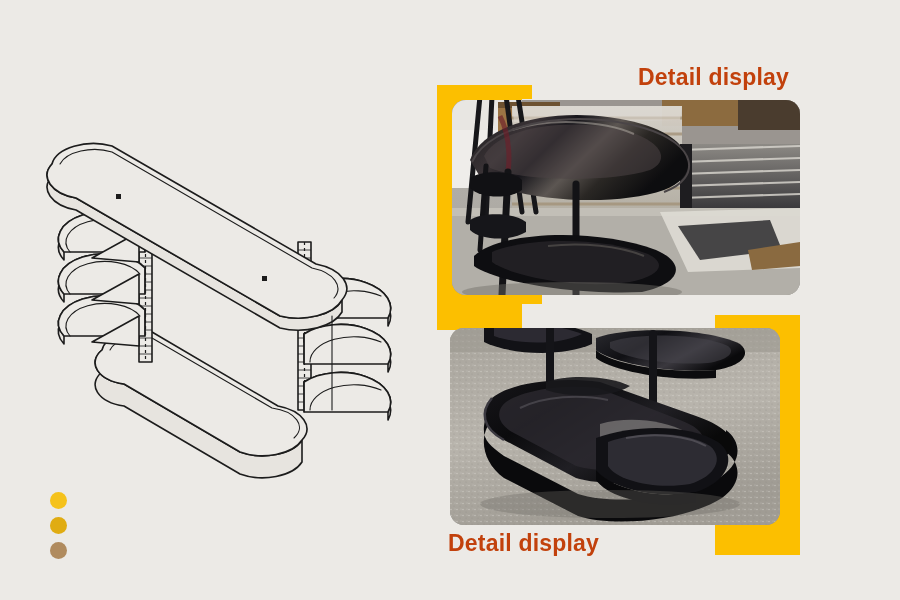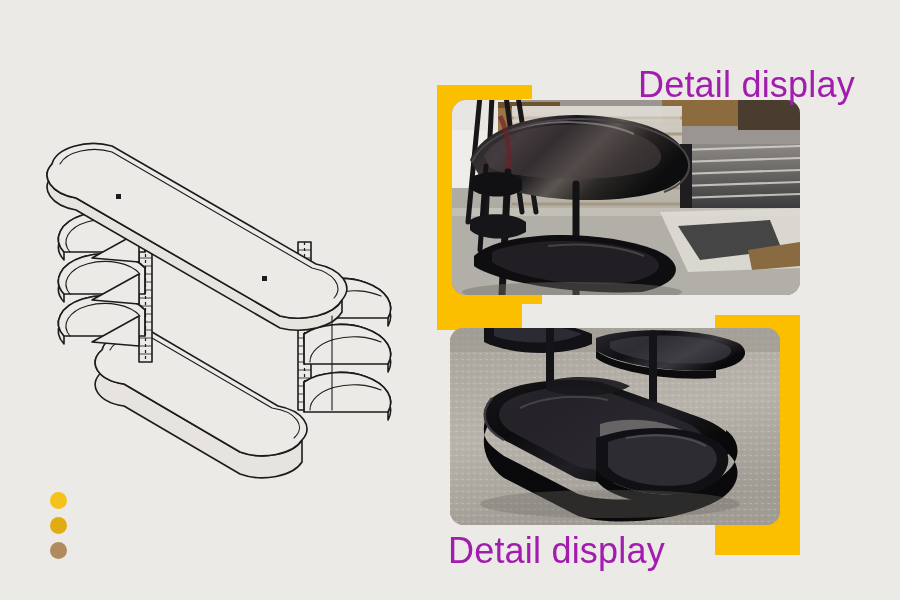--- a/index.html
+++ b/index.html
@@ -63,23 +63,23 @@
     position: absolute;
     overflow: hidden;
     border-radius: 14px;
     background: #8e8e8a;
   }
   .photo svg { display: block; width: 100%; height: 100%; }
 
   .caption {
     position: absolute;
     font-family: "Liberation Sans", sans-serif;
-    font-size: 36px;
-    font-weight: 400;
-    color: #a21caf;
+    font-size: 23px;
+    font-weight: 700;
+    color: #c2410c;
     letter-spacing: 0.2px;
     white-space: nowrap;
   }
 
   
   #card-detail-1 { left: 430px; top: 60px; width: 380px; height: 250px; }
   #card-detail-1 .frame  { left: 7px;  top: 25px;  width: 85px;  height: 245px; }
   #card-detail-1 .frame2 { left: 7px;  top: 25px;  width: 95px;  height: 14px; }
   #card-detail-1 .frame3 { left: 7px;  top: 228px; width: 105px; height: 16px; }
   #card-detail-1 .photo  { left: 22px; top: 40px;  width: 348px; height: 195px; }

